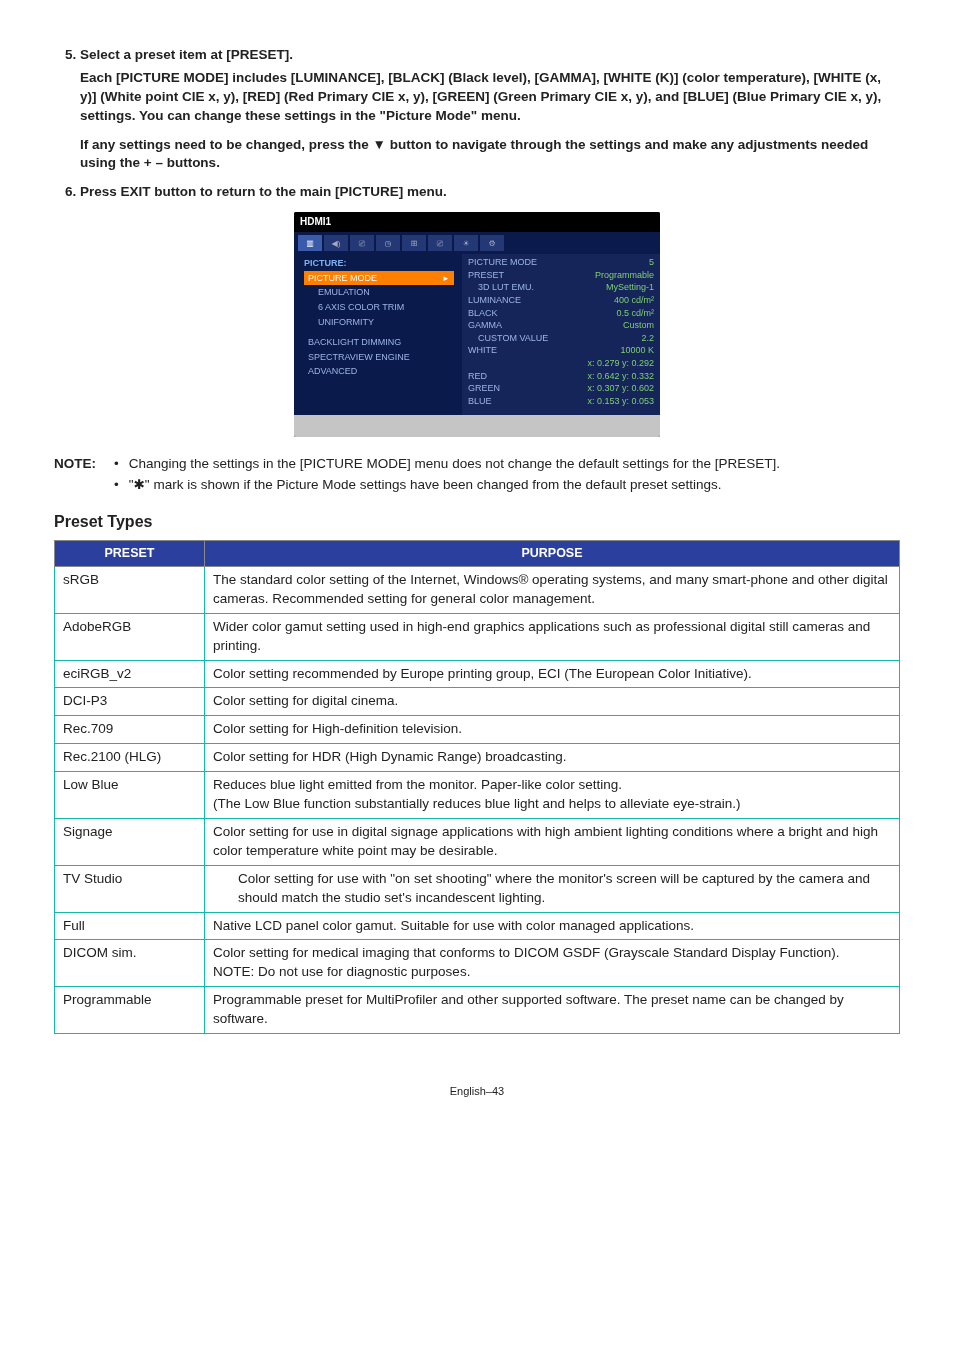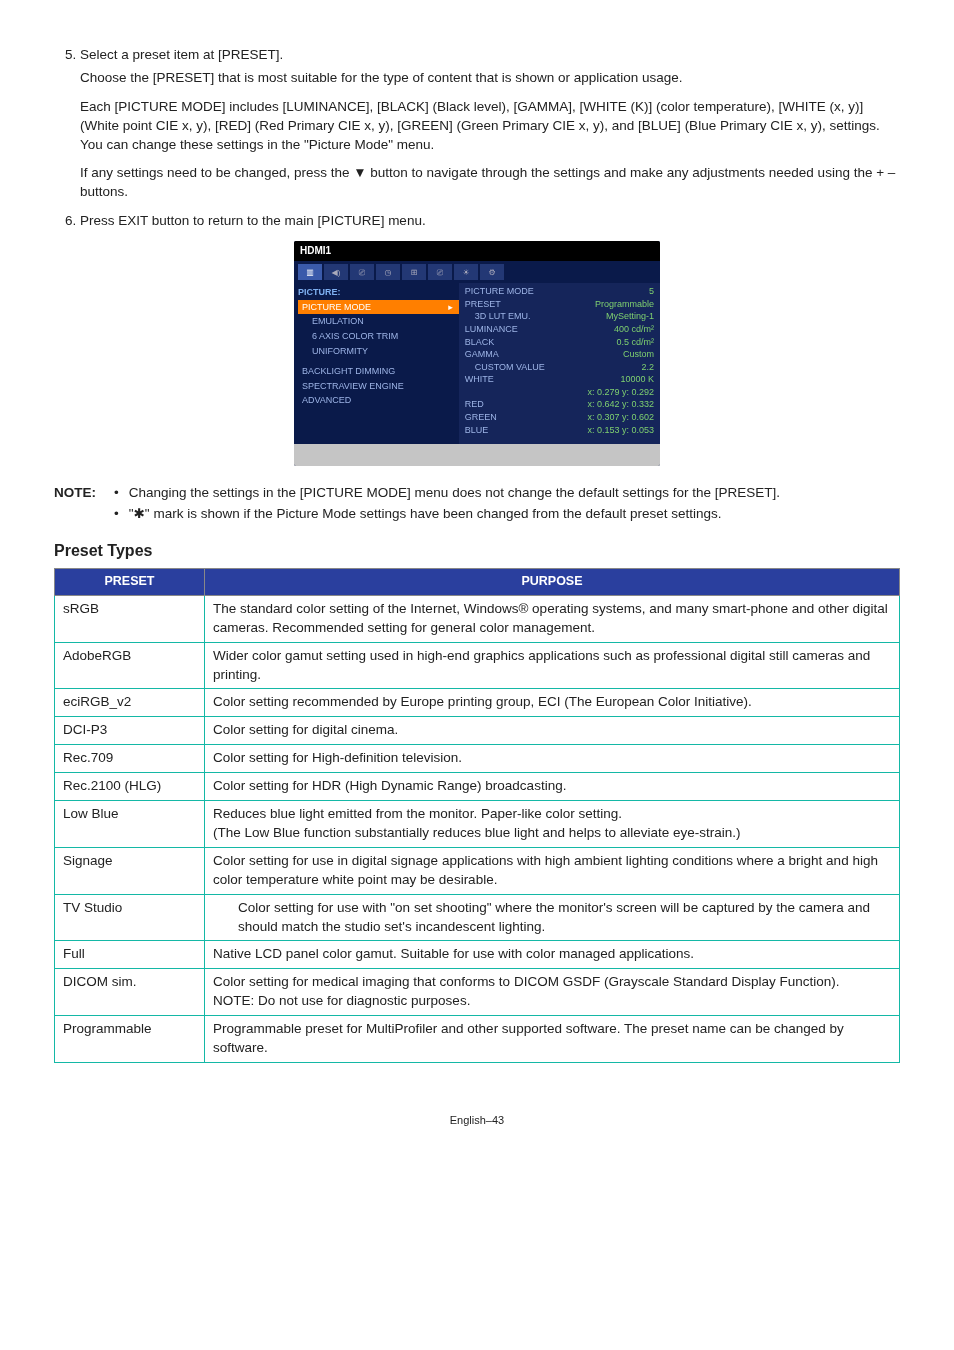--- a/index.html
+++ b/index.html
@@ -8,20 +8,21 @@
     font-size: 13.5px;
     color: #222;
     margin: 0;
     padding: 46px 54px 40px 54px;
     width: 954px;
     line-height: 1.4;
   }
   ol.main-list {
     padding-left: 26px;
     margin: 0 0 10px 0;
+    font-weight: bold;
   }
   ol.main-list > li { margin-bottom: 6px; }
   ol.main-list p { margin: 4px 0 10px 0; }
   .osd-wrap { display:flex; justify-content:center; margin: 6px 0 18px 0;}
   .osd {
     width: 366px;
     background: #0a1a4a;
     color: #cfd6ec;
     font-size: 9px;
     border-radius: 2px;
@@ -36,21 +37,21 @@
     background:#0a1a4a;
   }
   .osd-iconbar .tab {
     width:24px; height:16px; background:#233875;
     display:flex; align-items:center; justify-content:center;
     font-size:8px; color:#aab;
   }
   .osd-iconbar .tab.sel { background:#3a5aaa; color:#fff;}
   .osd-body { display:flex; }
   .osd-left {
-    width: 45%; padding: 2px 0 8px 4px;
+    width: 45%; padding: 2px 8px 8px 4px; margin-left: 6px;
   }
   .osd-right {
     width:55%; background:#15255a; padding:2px 4px 8px 4px;
     position:relative;
   }
   .osd-section-title { color:#7fb0f0; padding:1px 0; font-weight:bold;}
   .osd-row { display:flex; justify-content:space-between; padding:0 2px; }
   .osd-row .label { color:#9db4e6; }
   .osd-row .val { color:#7fd070; text-align:right;}
   .osd-row.indent .label { padding-left:10px;}
@@ -79,21 +80,20 @@
   }
   .page-footer { text-align:center; margin-top:50px; font-size:11px;}
   .down-triangle { font-family: sans-serif;}
 </style>
 </head>
 <body>
 
 <ol class="main-list" start="5">
   <li>
     <span>Select a preset item at [PRESET].</span>
-    <p>Choose the [PRESET] that is most suitable for the type of content that is shown or application usage.</p>
     <p>Each [PICTURE MODE] includes [LUMINANCE], [BLACK] (Black level), [GAMMA], [WHITE (K)] (color temperature), [WHITE (x, y)] (White point CIE x, y), [RED] (Red Primary CIE x, y), [GREEN] (Green Primary CIE x, y), and [BLUE] (Blue Primary CIE x, y), settings. You can change these settings in the "Picture Mode" menu.</p>
     <p>
       <span>If any settings need to be changed, press the </span><span class="down-triangle">▼</span><span> button to navigate through the settings and make any adjustments needed using the + – buttons.</span>
     </p>
   </li>
   <li>
     <span>Press EXIT button to return to the main [PICTURE] menu.</span>
   </li>
 </ol>
 

